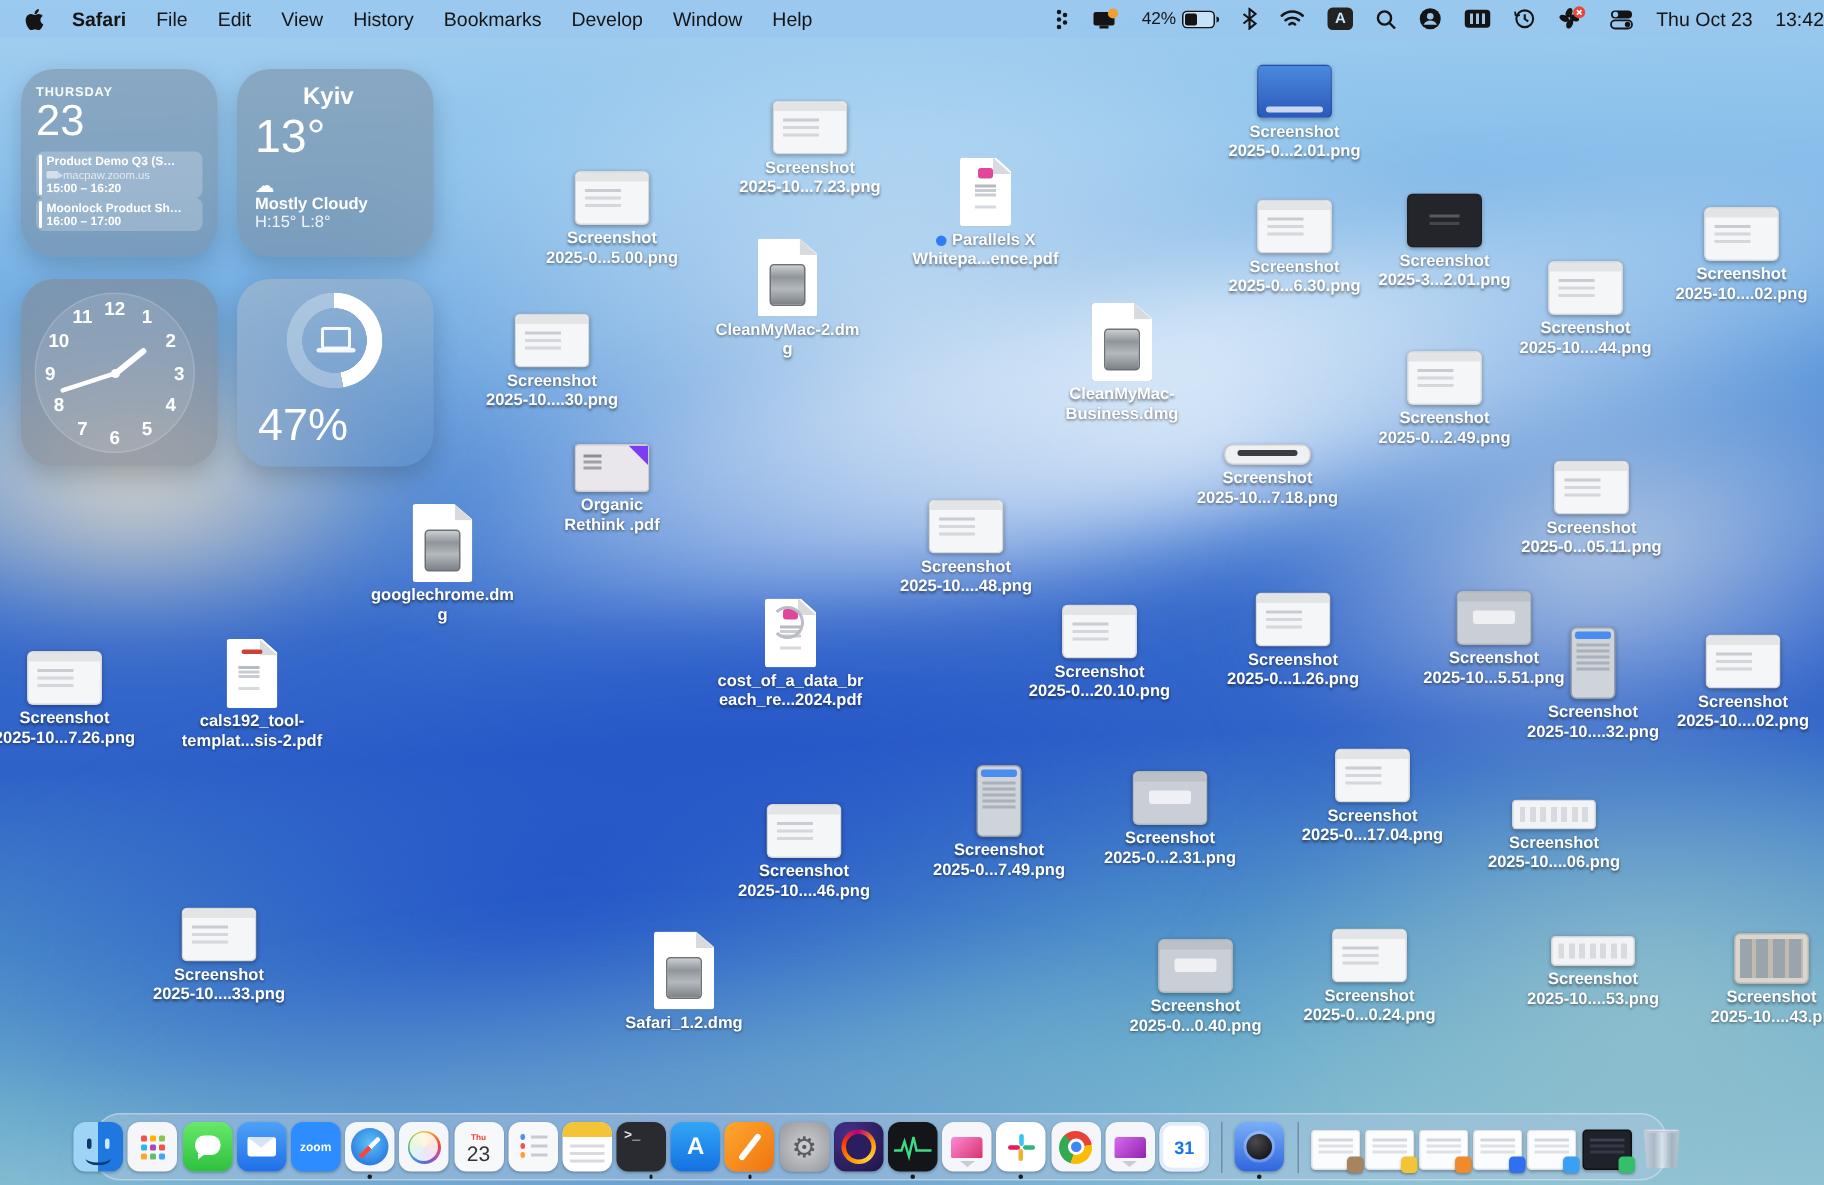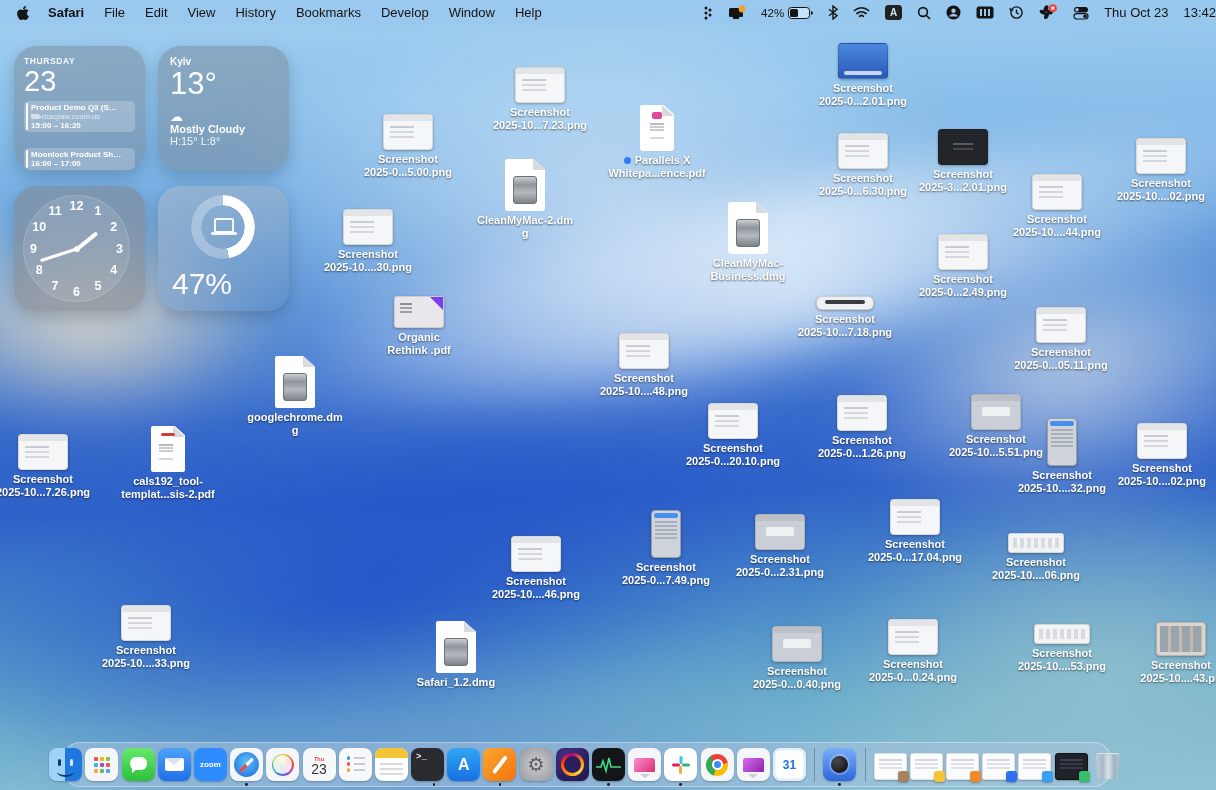--- a/index.html
+++ b/index.html
@@ -33,29 +33,29 @@
     display:flex;align-items:center;justify-content:center;}
   .mb-clock{font-size:13px;white-space:nowrap;}
 
   
   .widget{position:absolute;width:131px;height:125px;border-radius:22px;
     background:rgba(116,126,140,.44);box-shadow:0 6px 16px rgba(0,0,0,.18);
     backdrop-filter:blur(8px);color:#fff;overflow:hidden;}
   #wg-cal{left:14px;top:46px;padding:10px 10px 8px;box-sizing:border-box;}
   .cal-wd{font-size:8.5px;font-weight:700;letter-spacing:.6px;opacity:.95;}
   .cal-day{font-size:29px;font-weight:300;line-height:30px;margin-bottom:5px;}
-  .ev{background:rgba(255,255,255,.22);border-radius:5px;padding:2px 5px 2px 7px;margin-bottom:16px;position:relative;}
+  .ev{background:rgba(255,255,255,.22);border-radius:5px;padding:2px 5px 2px 7px;margin-bottom:0;position:relative;}
   .ev::before{content:"";position:absolute;left:2px;top:2px;bottom:2px;width:2px;background:#fff;border-radius:1px;}
   .ev-t{font-size:8px;font-weight:700;white-space:nowrap;overflow:hidden;}
   .ev-l{font-size:7.5px;opacity:.7;display:flex;align-items:center;gap:3px;white-space:nowrap;}
   .cam{width:8px;height:5px;background:rgba(255,255,255,.8);border-radius:1px;position:relative;display:inline-block;}
   .cam::after{content:"";position:absolute;right:-3px;top:.5px;border-left:3px solid rgba(255,255,255,.8);border-top:2px solid transparent;border-bottom:2px solid transparent;}
   .ev-time{font-size:8px;font-weight:600;}
   #wg-weather{left:158px;top:46px;padding:10px 12px;box-sizing:border-box;background:rgba(120,134,150,.5);}
-  .wx-city{font-size:10px;font-weight:700;}
+  .wx-city{font-size:16px;font-weight:700;margin-left:32px;}
   .wx-temp{font-size:31px;font-weight:300;line-height:34px;}
   .wx-cloud{font-size:13px;margin-top:10px;line-height:12px;}
   .wx-cond{font-size:11px;font-weight:600;}
   .wx-hl{font-size:11px;opacity:.9;}
   #wg-clock{left:14px;top:186px;background:rgba(130,132,138,.55);}
   .cface{position:absolute;left:9px;top:9px;width:107px;height:107px;border-radius:50%;
     background:rgba(255,255,255,.10);box-shadow:inset 0 0 0 1px rgba(255,255,255,.15);}
   .cnum{position:absolute;font-size:12.5px;font-weight:700;color:#fff;transform:translate(-50%,-50%);}
   .hand{position:absolute;left:50%;bottom:50%;transform-origin:50% 100%;background:#fff;border-radius:2px;}
   .hand.h{width:3.5px;height:26px;margin-left:-1.75px;}
@@ -298,28 +298,28 @@
         <div><span>2025-0...05.11.png</span></div>
       </div>
     </div>
     <div class="ditem" style="left: 308px; top: 209px;">
       <div class="dicon win"></div>
       <div class="dlabel">
         <div><span>Screenshot</span></div>
         <div><span>2025-10....30.png</span></div>
       </div>
     </div>
-    <div class="ditem" style="left: 359px; top: 296px;">
+    <div class="ditem" style="left: 348px; top: 296px;">
       <div class="dicon card"></div>
       <div class="dlabel">
         <div><span>Organic</span></div>
         <div><span>Rethink .pdf</span></div>
       </div>
     </div>
-    <div class="ditem" style="left: 235px; top: 356px;">
+    <div class="ditem" style="left: 235px; top: 336px;">
       <div class="dicon dmg page">
         <i class="fold"></i>
         <i class="drive"></i>
       </div>
       <div class="dlabel">
         <div><span>googlechrome.dm</span></div>
         <div><span>g</span></div>
       </div>
     </div>
     <div class="ditem" style="left: 584px; top: 333px;">
@@ -354,20 +354,31 @@
       <div class="dlabel">
         <div><span>cals192_tool-</span></div>
         <div><span>templat...sis-2.pdf</span></div>
       </div>
     </div>
     <div class="ditem" style="left: 86px; top: 605px;">
       <div class="dicon win"></div>
       <div class="dlabel">
         <div><span>Screenshot</span></div>
         <div><span>2025-10....33.png</span></div>
+      </div>
+    </div>
+    <div class="ditem" style="left: 467px; top: 399px;">
+      <div class="dicon pdf page">
+        <i class="fold"></i>
+        <i class="pmark"></i>
+        <i class="curve"></i>
+      </div>
+      <div class="dlabel">
+        <div><span>cost_of_a_data_br</span></div>
+        <div><span>each_re...2024.pdf</span></div>
       </div>
     </div>
     <div class="ditem" style="left: 673px; top: 403px;">
       <div class="dicon win"></div>
       <div class="dlabel">
         <div><span>Screenshot</span></div>
         <div><span>2025-0...20.10.png</span></div>
       </div>
     </div>
     <div class="ditem" style="left: 476px; top: 536px;">

